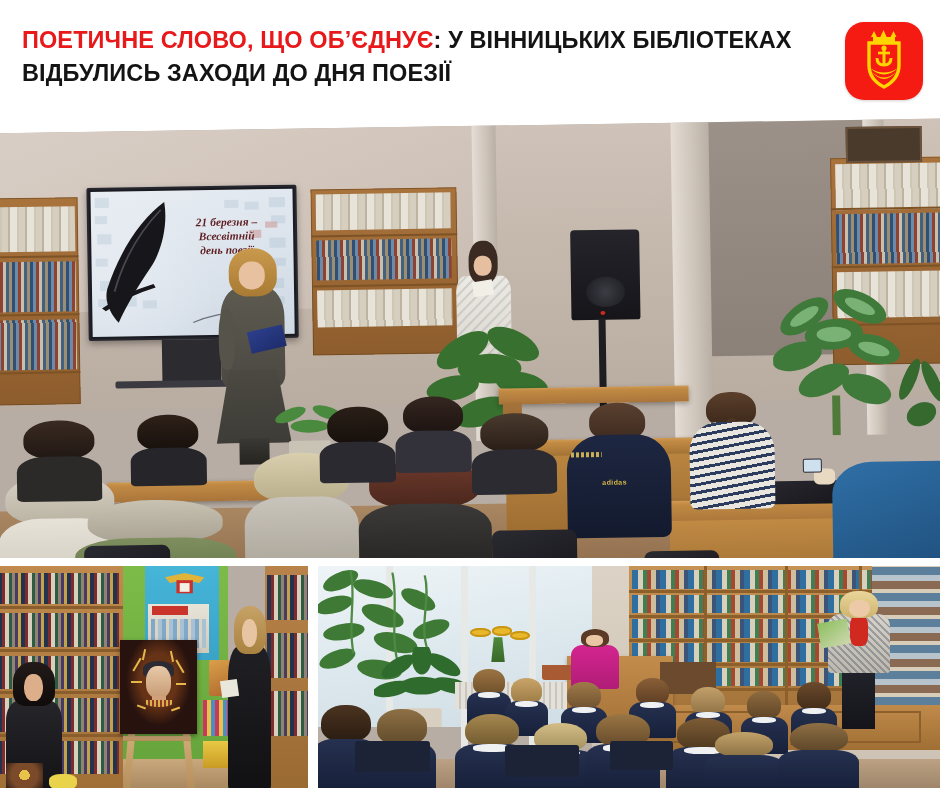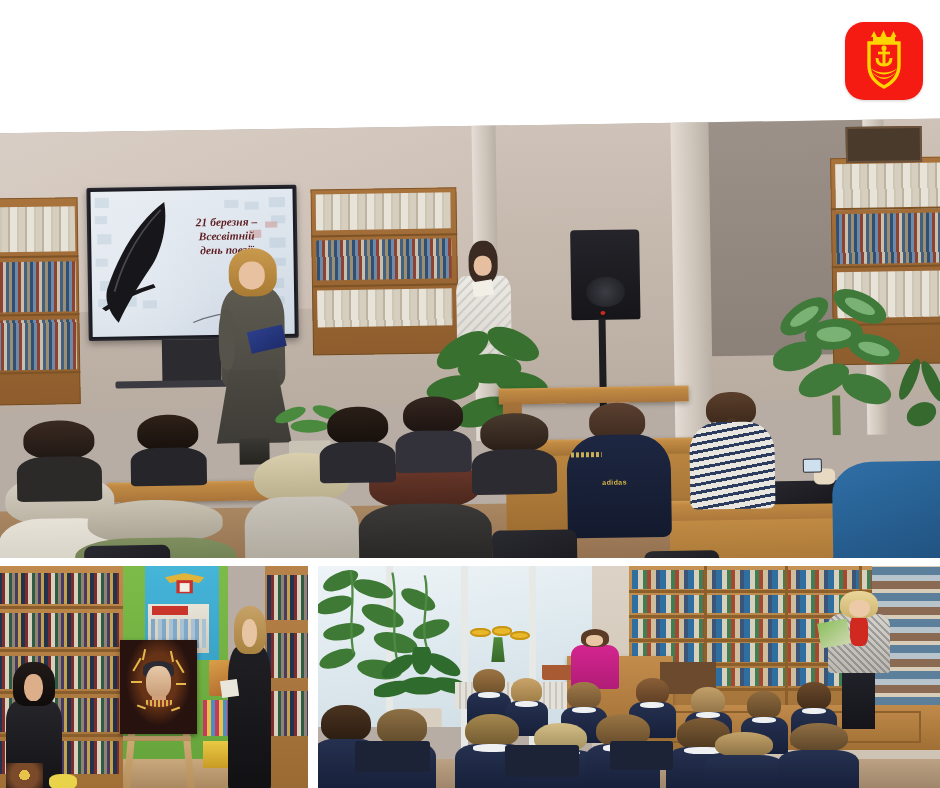--- a/index.html
+++ b/index.html
@@ -301,20 +301,23 @@
   
   .gutter-v { position:absolute; left:308px; top:448px; width:10px; height:224px; background:#fff; }
   .gutter-h { position:absolute; left:0; top:440px; width:940px; height:10px; background:#fff; }
 </style>
 </head>
 <body>
 
 <div class="card">
 
   <div class="header">
+    <div class="headline">
+      <span class="hl-red">ПОЕТИЧНЕ СЛОВО, ЩО ОБ’ЄДНУЄ</span><span class="hl-black">: </span><span class="hl-black">У ВІННИЦЬКИХ БІБЛІОТЕКАХ ВІДБУЛИСЬ ЗАХОДИ ДО ДНЯ ПОЕЗІЇ</span>
+    </div>
 
     <div class="logo">
       <svg width="78" height="78" viewBox="0 0 78 78">
 
         <path d="M28 15 h22 v5 h-22 z" fill="#ffd500"></path>
         <path d="M29 9 l3 6 h-6 z M38.5 8 l3.2 7 h-6.4 z M48.5 9 l3 6 h-6 z" fill="#ffd500"></path>
 
         <path d="M24 21 h30 v22 c0 12 -7 18 -15 22 c-8 -4 -15 -10 -15 -22 z" fill="none" stroke="#ffd500" stroke-width="3.4"></path>
 
         <path d="M39 27 v15" stroke="#ffd500" stroke-width="3" fill="none"></path>

